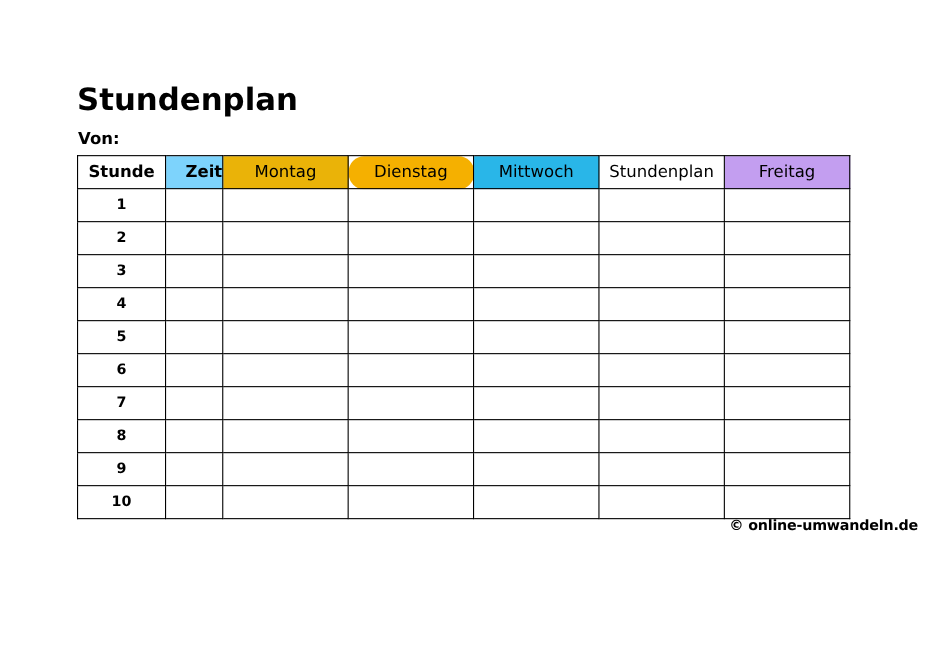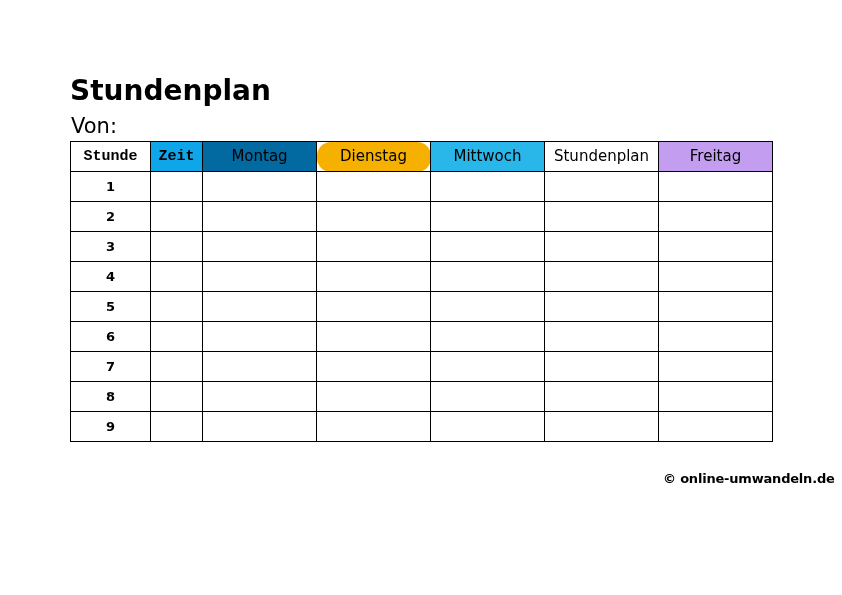--- a/index.html
+++ b/index.html
@@ -33,22 +33,22 @@
     font-weight: bold;
     letter-spacing: 0px;
     line-height: 34px;
     white-space: nowrap;
   }
 
   .subtitle {
     position: absolute;
     left: 71px;
     top: 116px;
-    font-size: 21px;
-    font-weight: normal;
+    font-size: 15px;
+    font-weight: bold;
     line-height: 20px;
     white-space: nowrap;
     text-align: right;
   }
 
   .table-wrap {
     position: absolute;
     left: 70px;
     top: 141px;
     width: 703px;
@@ -80,21 +80,20 @@
     font-weight: normal;
     text-align: center;
     vertical-align: middle;
     line-height: 27px;
   }
 
   th.head-stunde,
   th.head-zeit {
     background: #ffffff;
     font-weight: bold;
-    font-family: Liberation Mono, monospace;
   }
 
   tbody td {
     background: #ffffff;
   }
 
   td.num {
     text-align: center;
     vertical-align: middle;
     font-size: 13px;
@@ -128,22 +127,22 @@
         <col class="c-zeit">
         <col class="c-day">
         <col class="c-day">
         <col class="c-day">
         <col class="c-day">
         <col class="c-day">
       </colgroup>
       <thead>
         <tr>
           <th class="head-stunde" style="background: rgb(255, 255, 255);">Stunde</th>
-          <th class="head-zeit" style="background: #0ea5e9;">Zeit</th>
-          <th style="background: #0369a1;">Montag</th>
+          <th class="head-zeit" style="background: #7dd3fc; text-align: right;">Zeit</th>
+          <th style="background: #eab308;">Montag</th>
           <th style="background: rgb(245, 176, 0); border-radius: 14px;">Dienstag</th>
           <th style="background: rgb(41, 182, 232);">Mittwoch</th>
           <th style="background: rgb(255, 255, 255);">Stundenplan</th>
           <th style="background: rgb(195, 158, 240);">Freitag</th>
         </tr>
       </thead>
       <tbody>
         <tr>
           <td class="num">1</td>
           <td></td>
@@ -218,19 +217,28 @@
         </tr>
         <tr>
           <td class="num">9</td>
           <td></td>
           <td></td>
           <td></td>
           <td></td>
           <td></td>
           <td></td>
         </tr>
+        <tr>
+          <td class="num">10</td>
+          <td></td>
+          <td></td>
+          <td></td>
+          <td></td>
+          <td></td>
+          <td></td>
+        </tr>
       </tbody>
     </table>
   </div>
 
   <div class="footer-credit">© online-umwandeln.de</div>
 
 </div>
 
 </body></html>

